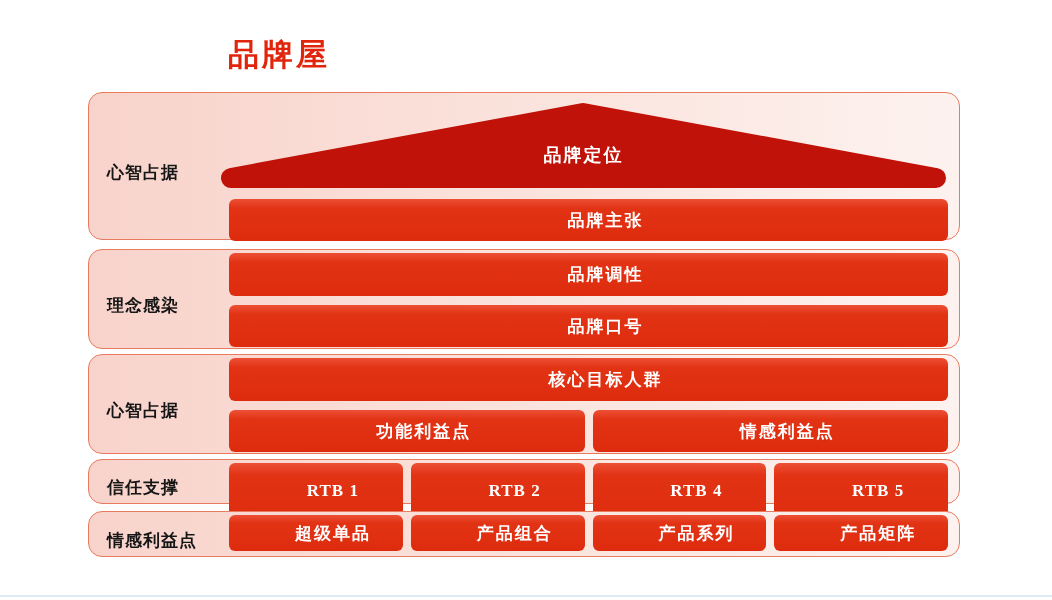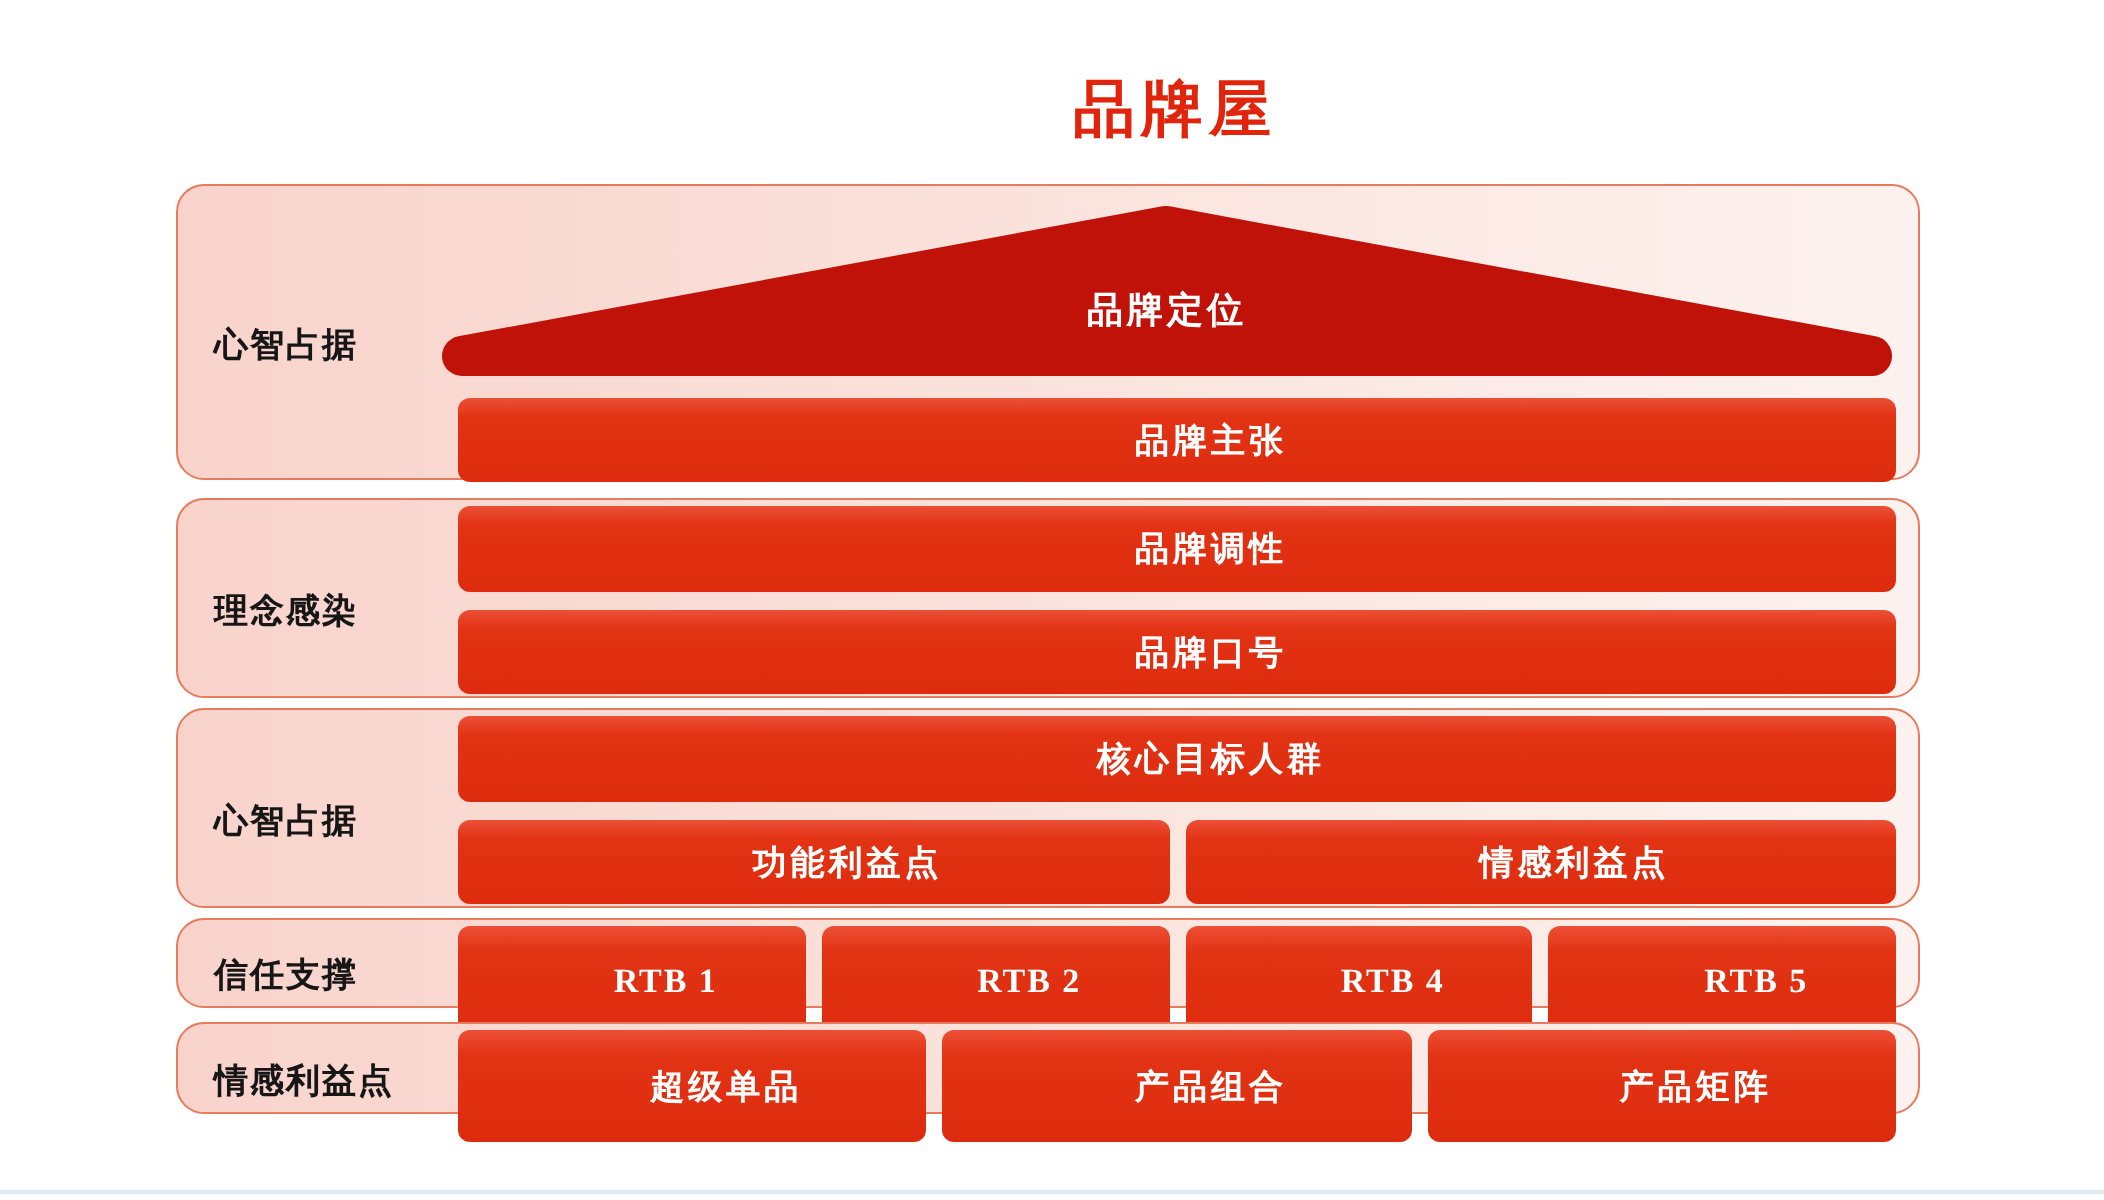--- a/index.html
+++ b/index.html
@@ -6,21 +6,20 @@
   html, body { width: 1052px; height: 600px; }
   body {
     background: #ffffff;
     font-family: "Liberation Sans", sans-serif;
     overflow: hidden;
   }
   .stage { position: relative; width: 1052px; height: 600px; background: #ffffff; }
 
   .title {
     position: absolute; left: 228px; width: 719px; top: 34px;
-    text-align: center;
     font-family: "Liberation Serif", "DejaVu Serif", serif;
     font-size: 31px; font-weight: bold; color: #e1250c; letter-spacing: 3px;
   }
 
   .panel {
     position: absolute; left: 88px; width: 872px;
     background: linear-gradient(90deg, #f8d3cb 0%, #fae0d9 40%, #fdf2ef 100%);
     border: 1px solid #e87a5e;
     border-radius: 14px;
   }
@@ -54,21 +53,21 @@
     font-family: "Liberation Serif", "DejaVu Serif", serif;
     font-size: 17px; letter-spacing: 1px;
   }
 
   .r1a { top: 106px; height: 42px; }           
   .r2a { top: 3px;  height: 43px; border-radius: 10px; }            
   .r2b { top: 55px; height: 42px; }            
   .r3a { top: 3px;  height: 43px; }            
   .r3b { top: 55px; height: 42px; }            
   .r4a { top: 3px;  height: 56px; }            
-  .r5a { top: 3px;  height: 56px; }            
+  .r5a { top: 3px;  height: 36px; }            
 
   .roof {
     position: absolute; left: 127px; top: 7px; width: 735px; height: 92px;
     display: block;
   }
   .roof polygon {
     fill: #c01208; stroke: #c01208; stroke-width: 20; stroke-linejoin: round;
   }
   .roof-label {
     position: absolute; left: 127px; width: 735px; top: 50px;
@@ -128,19 +127,20 @@
       <div class="bar serif">RTB 4</div>
       <div class="bar serif">RTB 5</div>
     </div>
   </section>
 
   <section class="panel p5">
     <div class="side-label">情感利益点</div>
     <div class="row r5a">
       <div class="bar">超级单品</div>
       <div class="bar">产品组合</div>
+      <div class="bar">产品系列</div>
       <div class="bar">产品矩阵</div>
     </div>
   </section>
 
   <div class="bottom-divider"></div>
 
 </div>
 
 </body></html>

